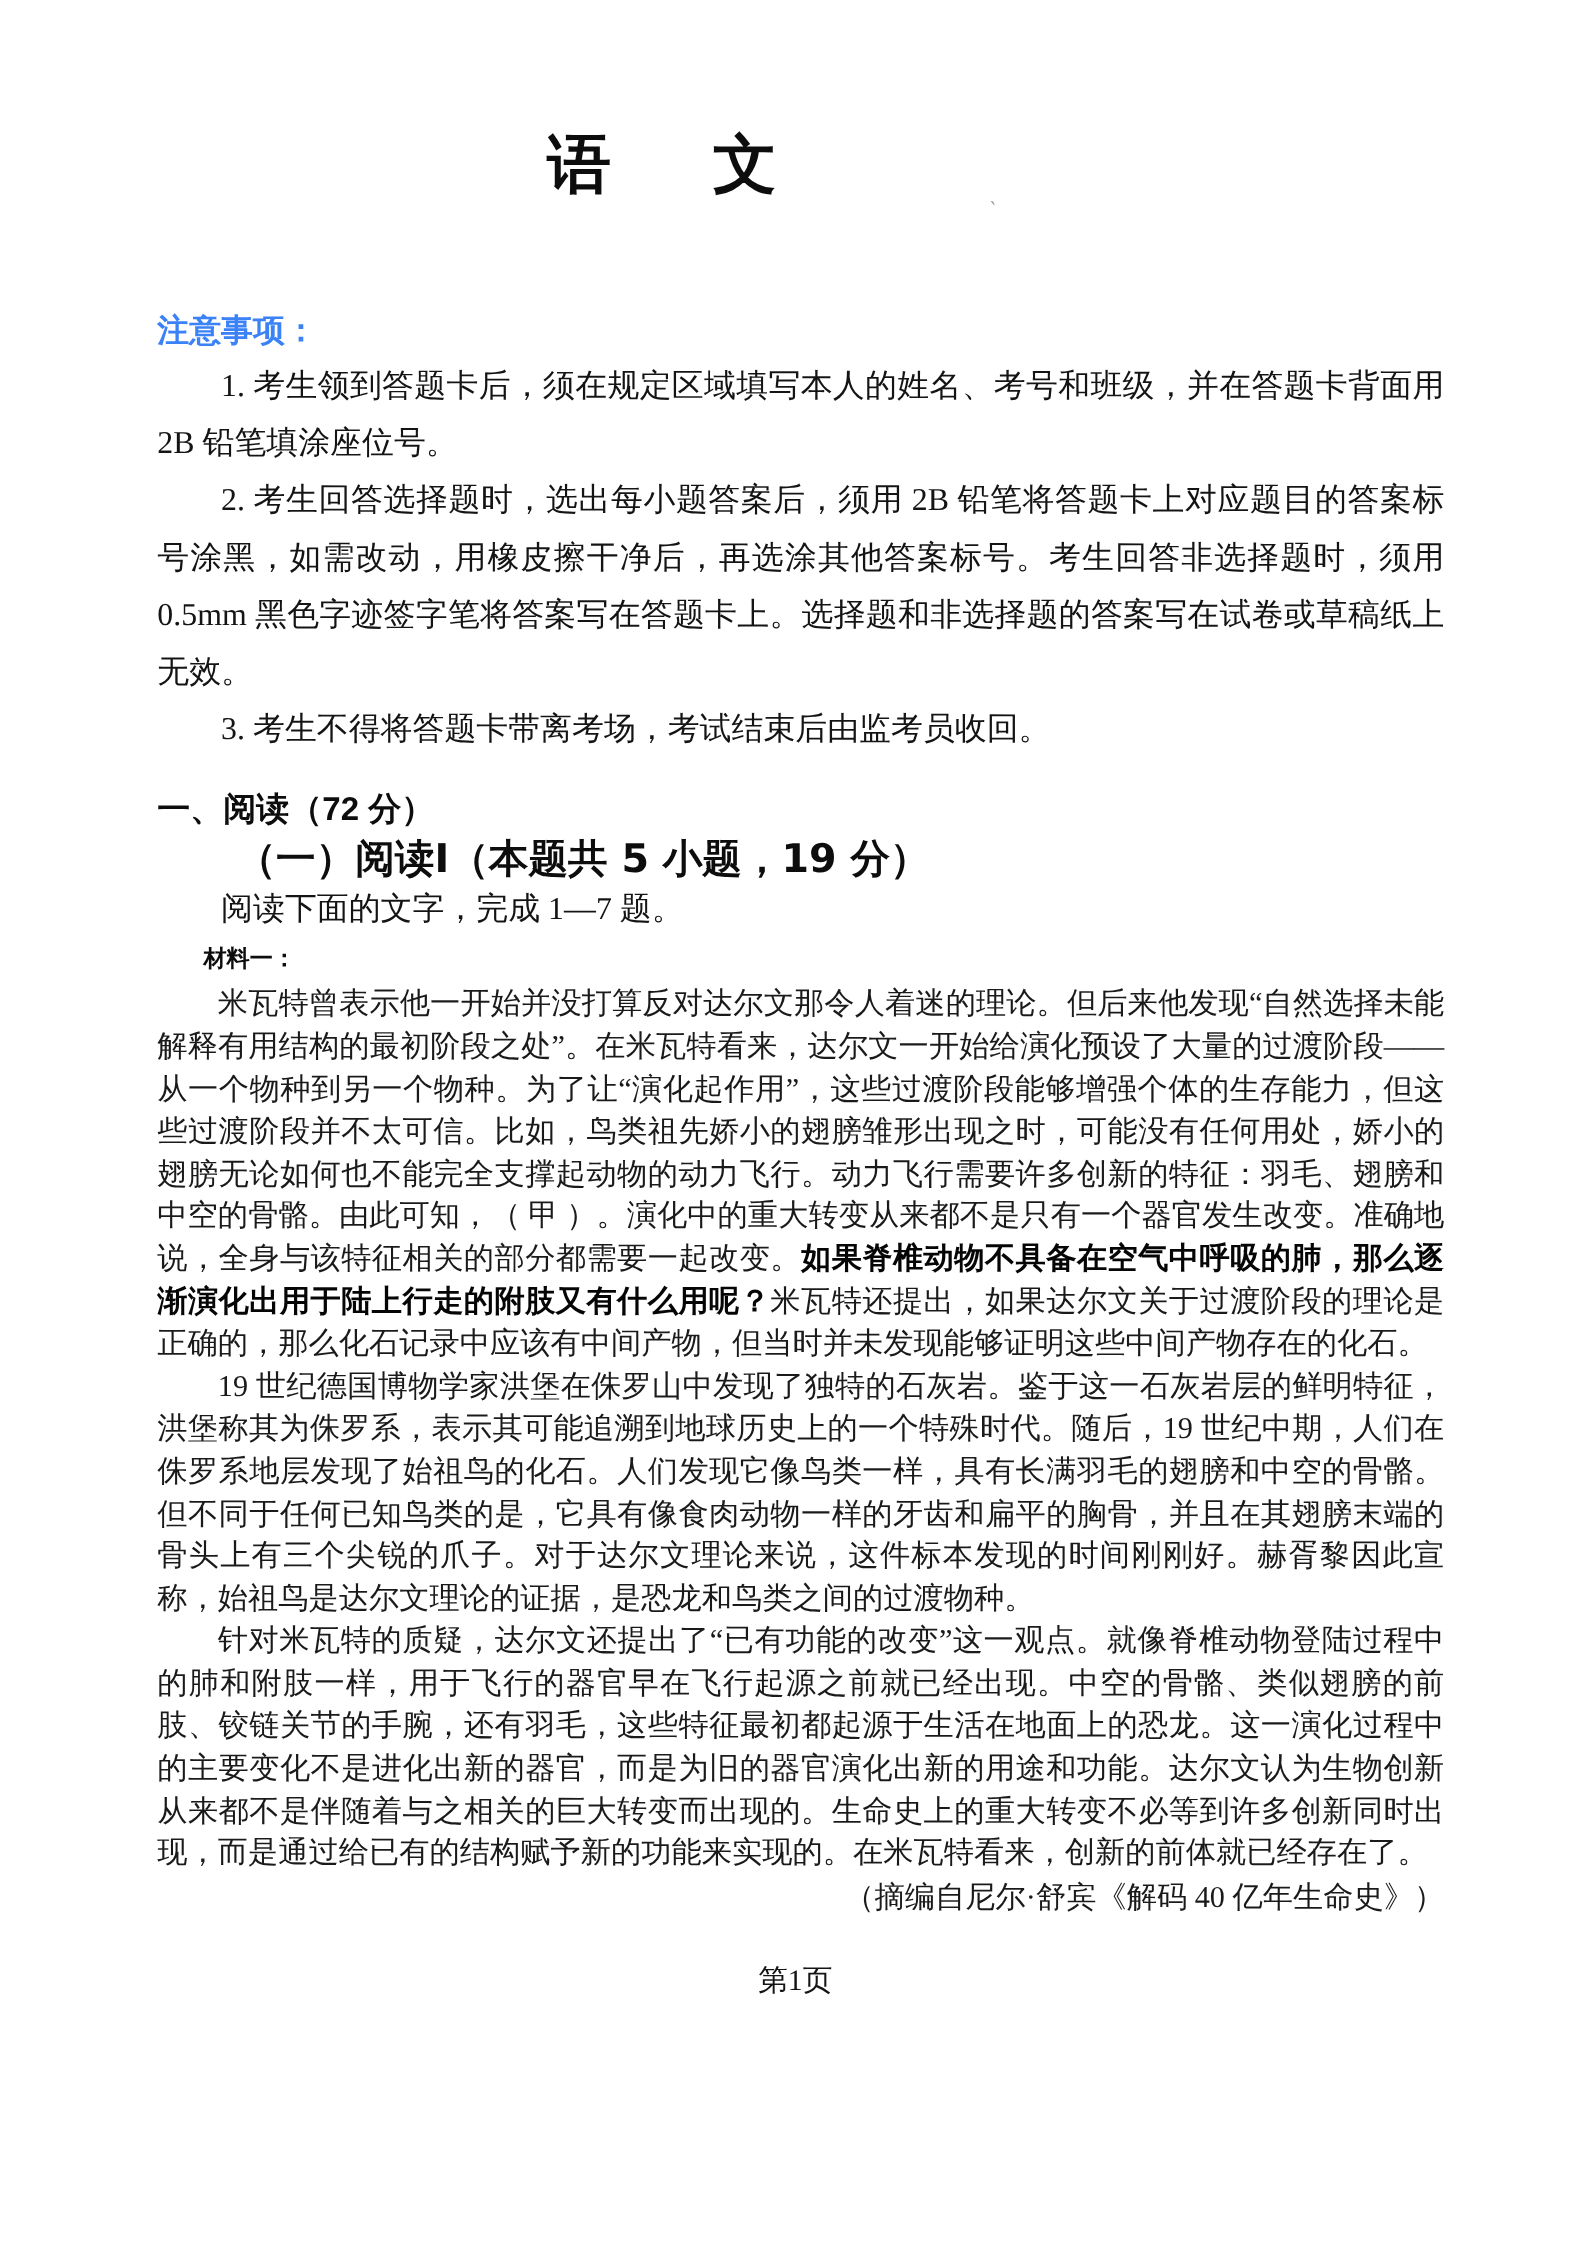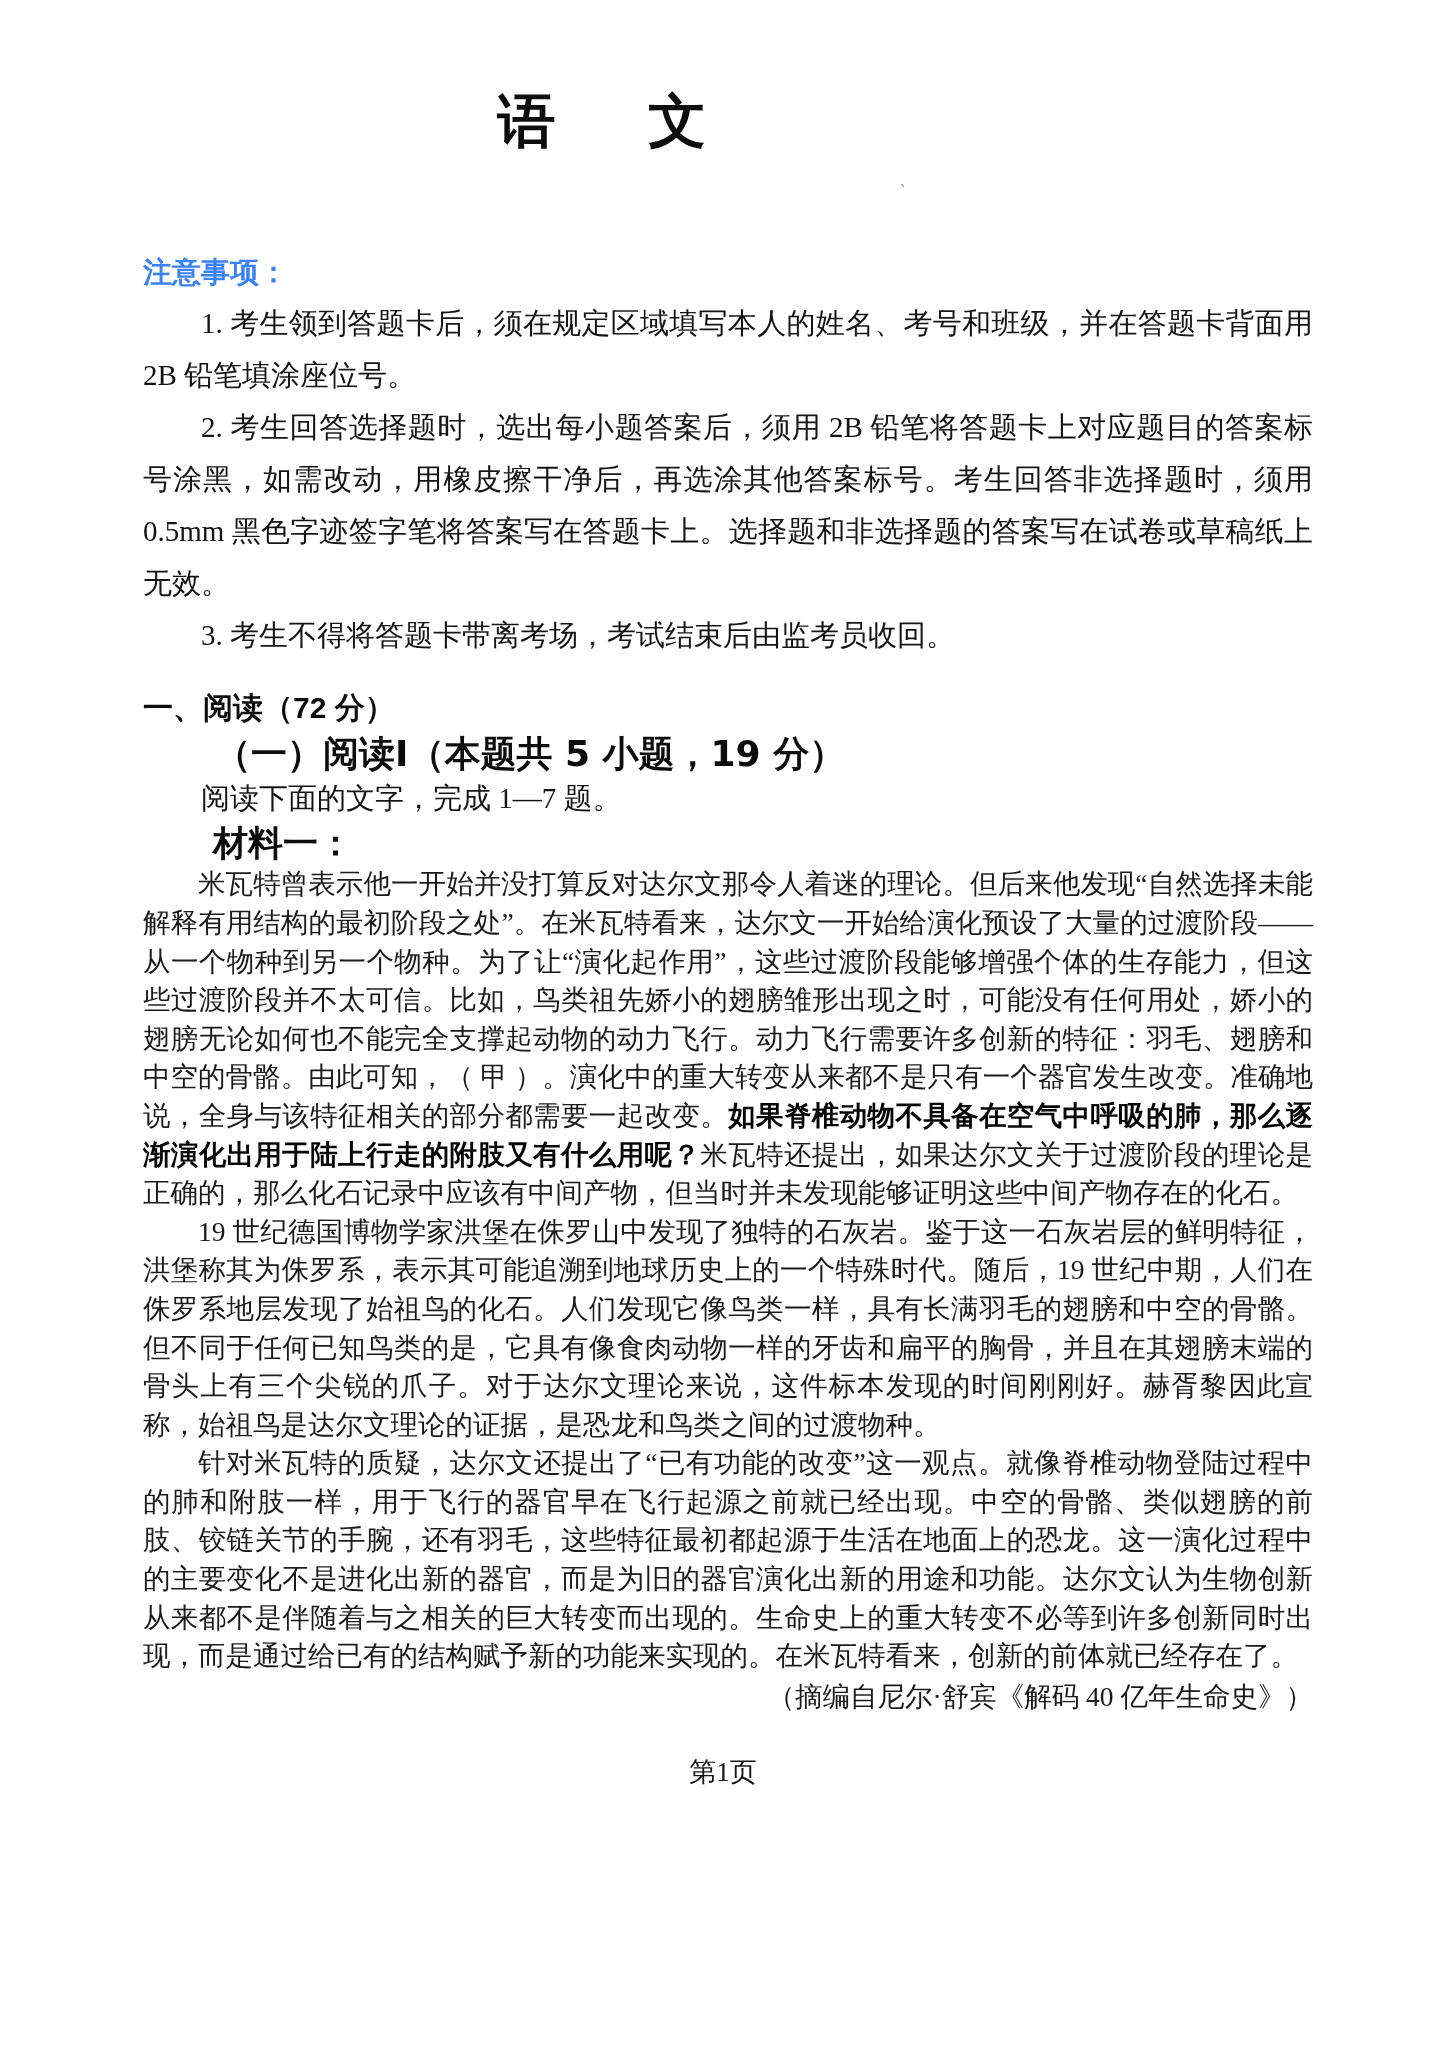--- a/index.html
+++ b/index.html
@@ -9,21 +9,21 @@
     margin:0 auto;
     background:#ffffff;
     color:#161616;
     overflow:hidden;
     font-family:"Liberation Serif","DejaVu Serif",serif;
   }
   .content{
     padding:0 135px 0 143px;
   }
   .title{
-    padding-top:84px;
+    padding-top:112px;
     width:935px;
     text-align:center;
     font-family:"DejaVu Sans","Liberation Sans",sans-serif;
     font-weight:bold;
     font-size:58px;
     line-height:1.3;
     letter-spacing:0.30em;
     color:#0d0d0d;
   }
   .scan-artifact{
@@ -67,21 +67,21 @@
   }
   .instruction{
     font-size:29px;
     line-height:45px;
     text-indent:2em;
     color:#141414;
   }
   .material-label{
     font-family:"DejaVu Sans","Liberation Sans",sans-serif;
     font-weight:bold;
-    font-size:35px;
+    font-size:21px;
     line-height:44px;
     text-indent:2em;
     color:#0d0d0d;
   }
   .body-para{
     margin:0;
     font-size:27.5px;
     line-height:38.6px;
     text-align:justify;
     text-indent:2em;

